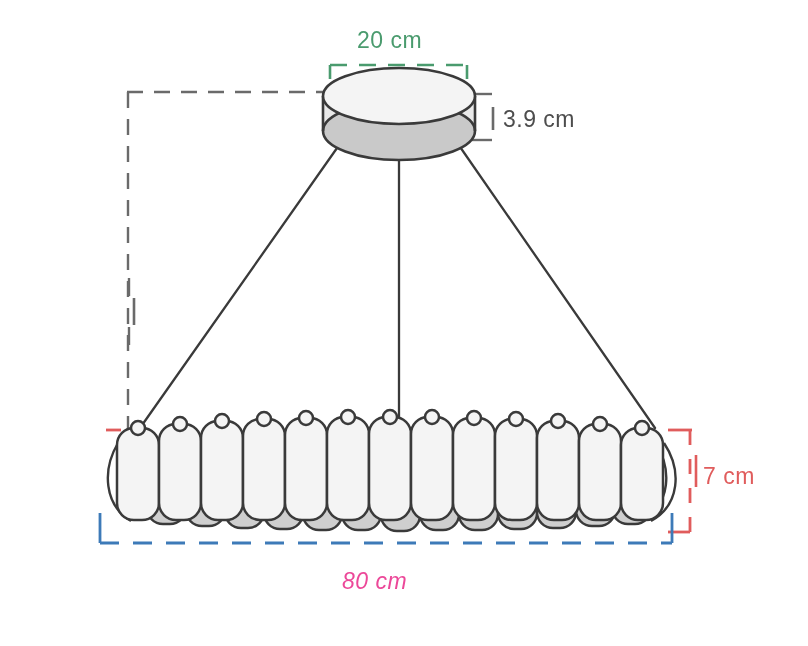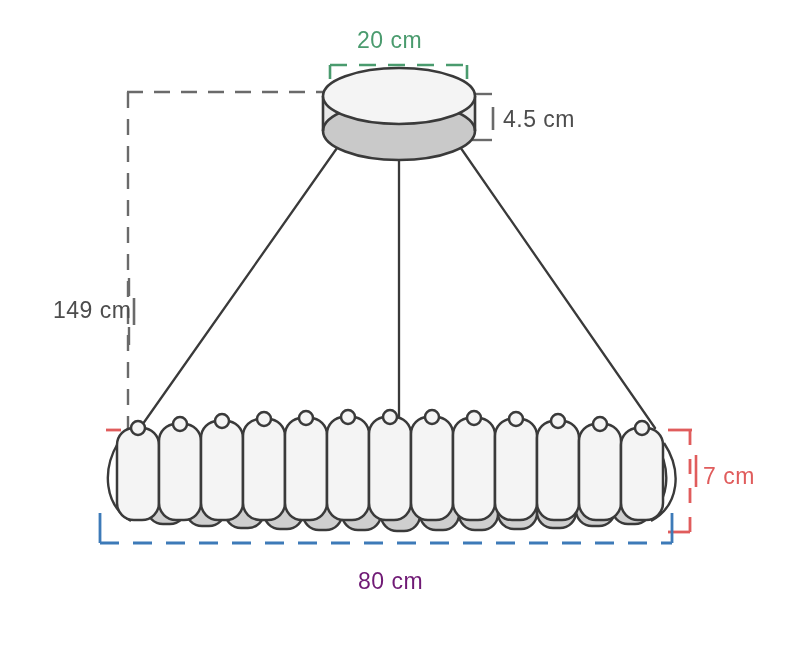--- a/index.html
+++ b/index.html
@@ -46,23 +46,24 @@
     left: 53px;
     top: 297px;
     color: #4d4d4d;
   }
   #label-ring-height {
     left: 703px;
     top: 463px;
     color: #e05c5c;
   }
   #label-ring-diameter {
-    left: 358px;
+    left: 342px;
     top: 568px;
-    color: #701a75;
+    color: #ec4899;
+    font-style: italic;
   }
 </style>
 </head>
 <body>
 
 <div id="stage">
 
   <svg id="drawing" viewBox="0 0 808 646">
 
     <g>
@@ -184,21 +185,20 @@
     <g>
       <path d="M 100 513 L 100 543" fill="none" stroke="#3d7ab8" stroke-width="2.8"></path>
       <path d="M 672 513 L 672 543" fill="none" stroke="#3d7ab8" stroke-width="2.8"></path>
       <path d="M 100 543 L 672 543" fill="none" stroke="#3d7ab8" stroke-width="3" stroke-dasharray="19 14"></path>
     </g>
 
   </svg>
 
   <div class="dim-label" id="label-width-top">20 cm</div>
 
-  <div class="dim-label" id="label-canopy-height">4.5 cm</div>
-
-  <div class="dim-label" id="label-drop-height">149 cm</div>
+  <div class="dim-label" id="label-canopy-height">3.9 cm</div>
+
 
   <div class="dim-label" id="label-ring-height">7 cm</div>
 
   <div class="dim-label" id="label-ring-diameter">80 cm</div>
 
 </div>
 
 </body></html>

